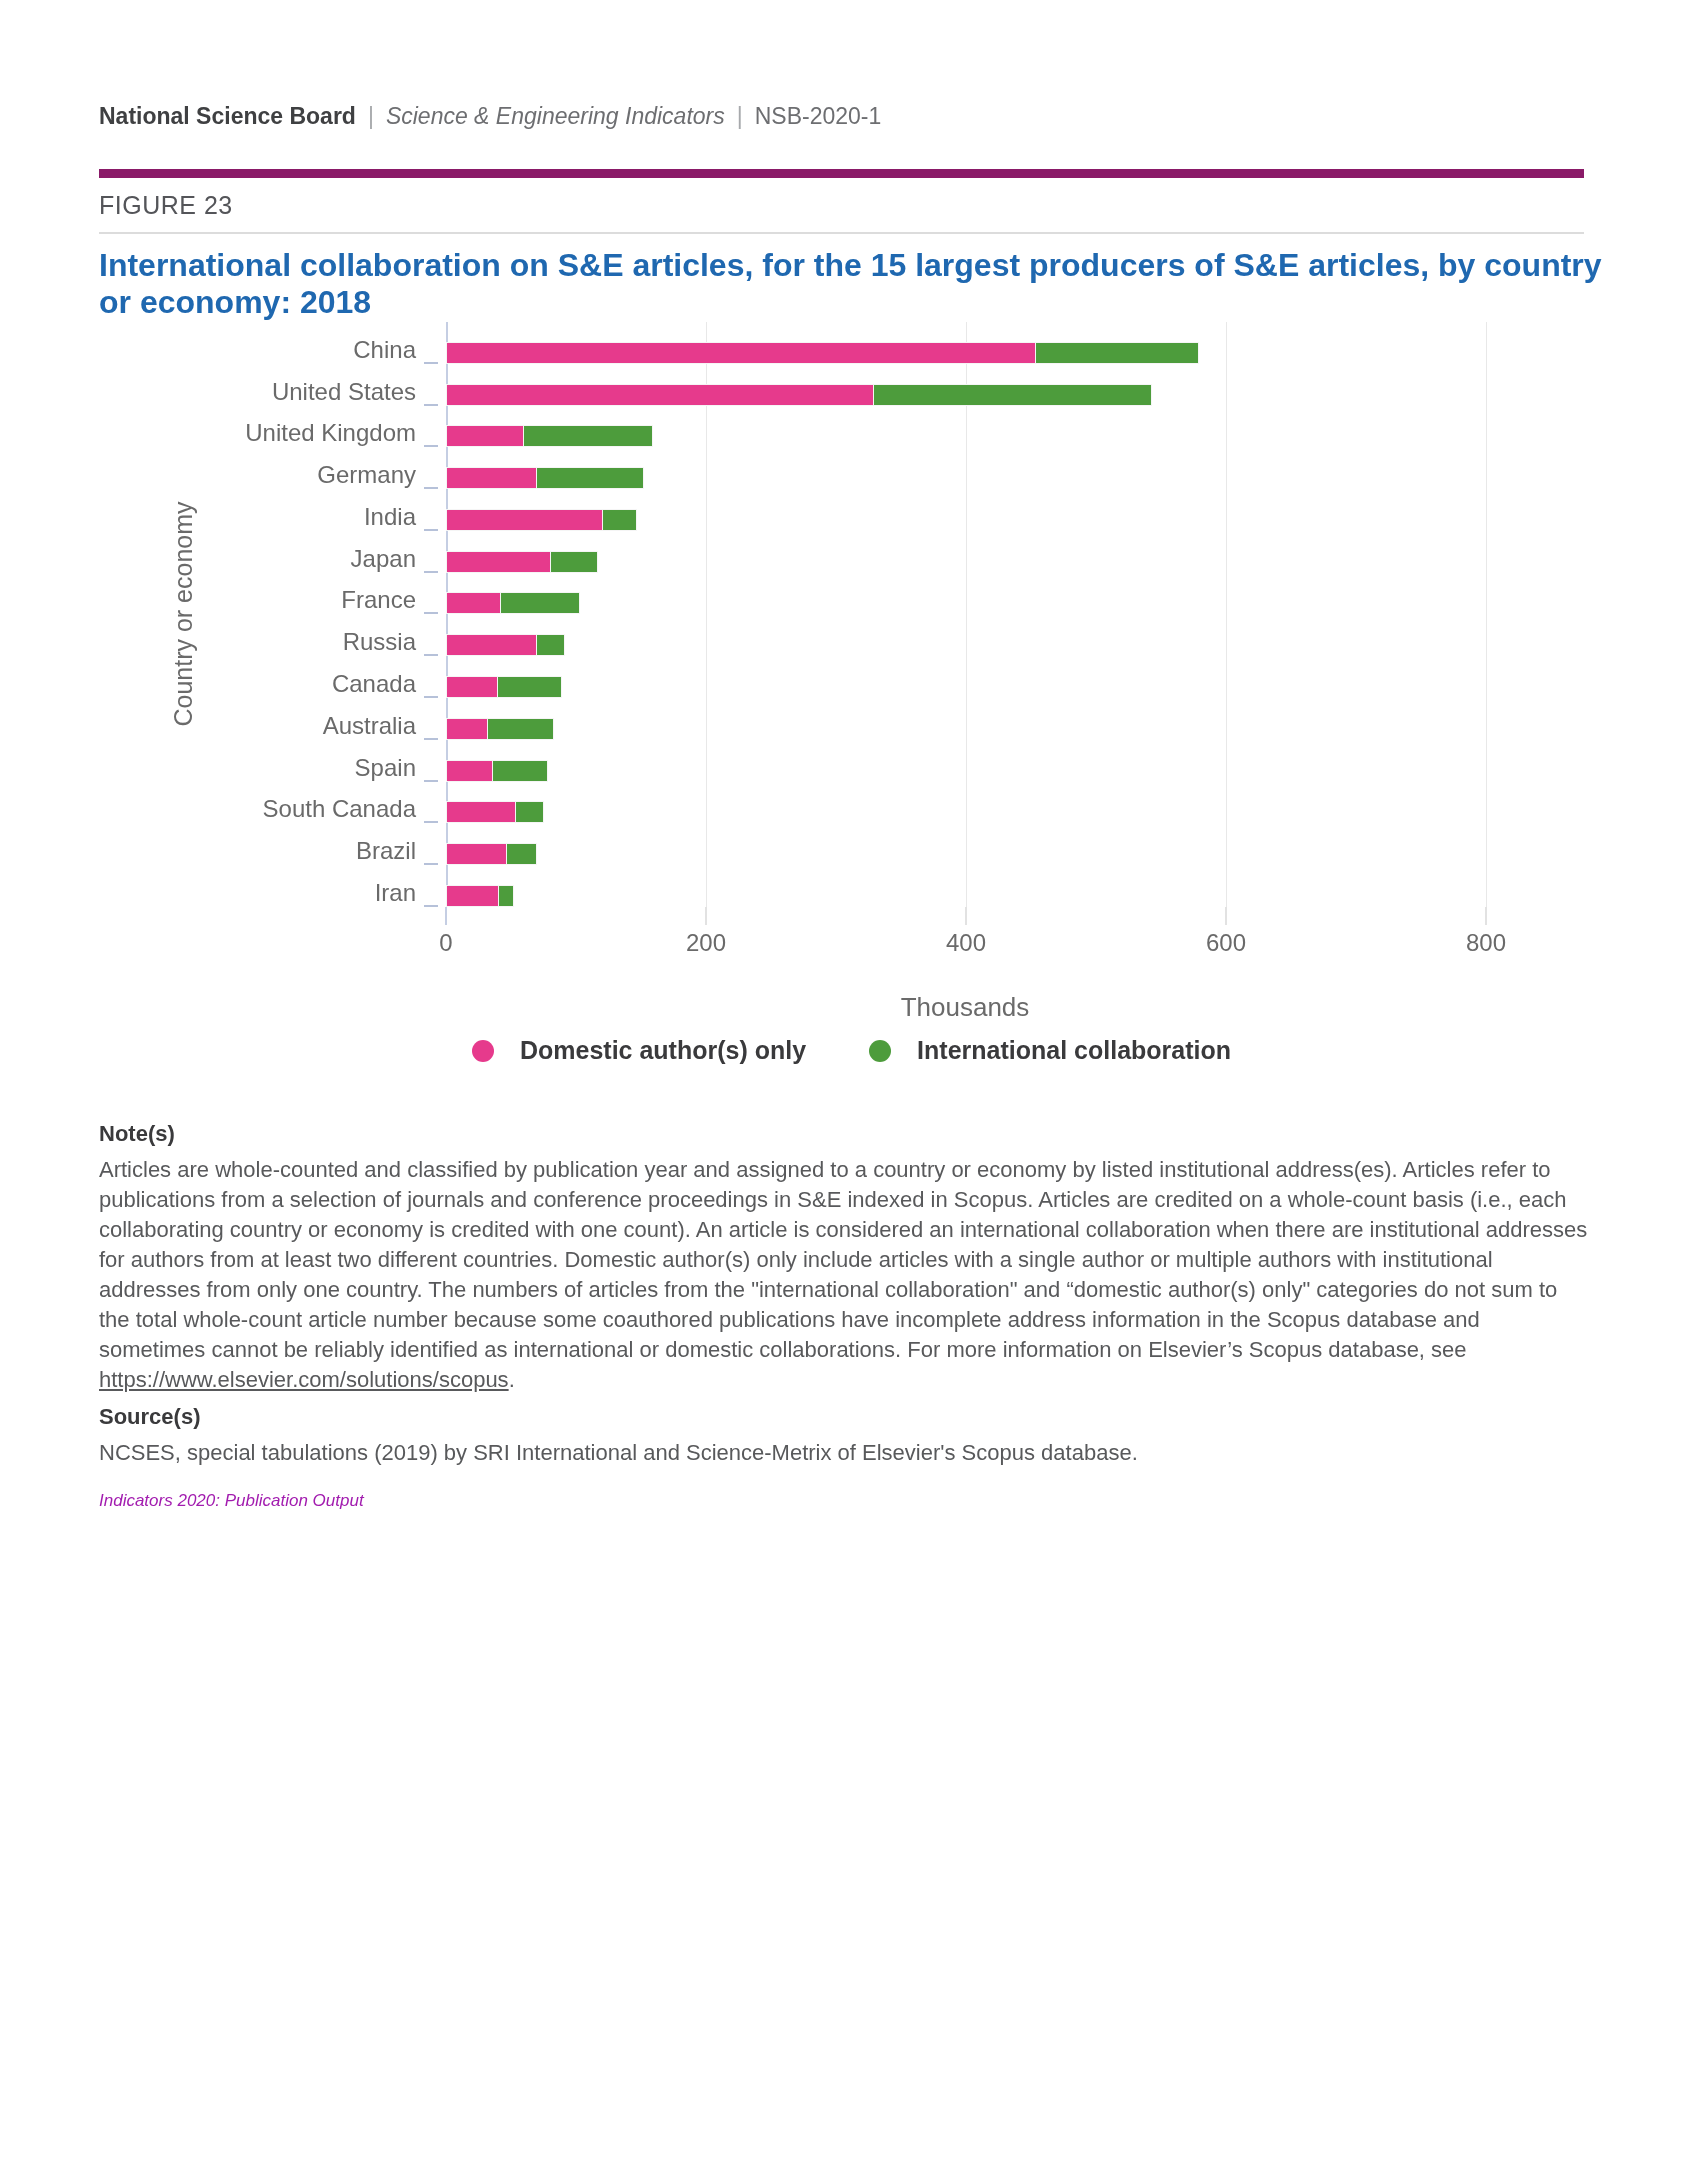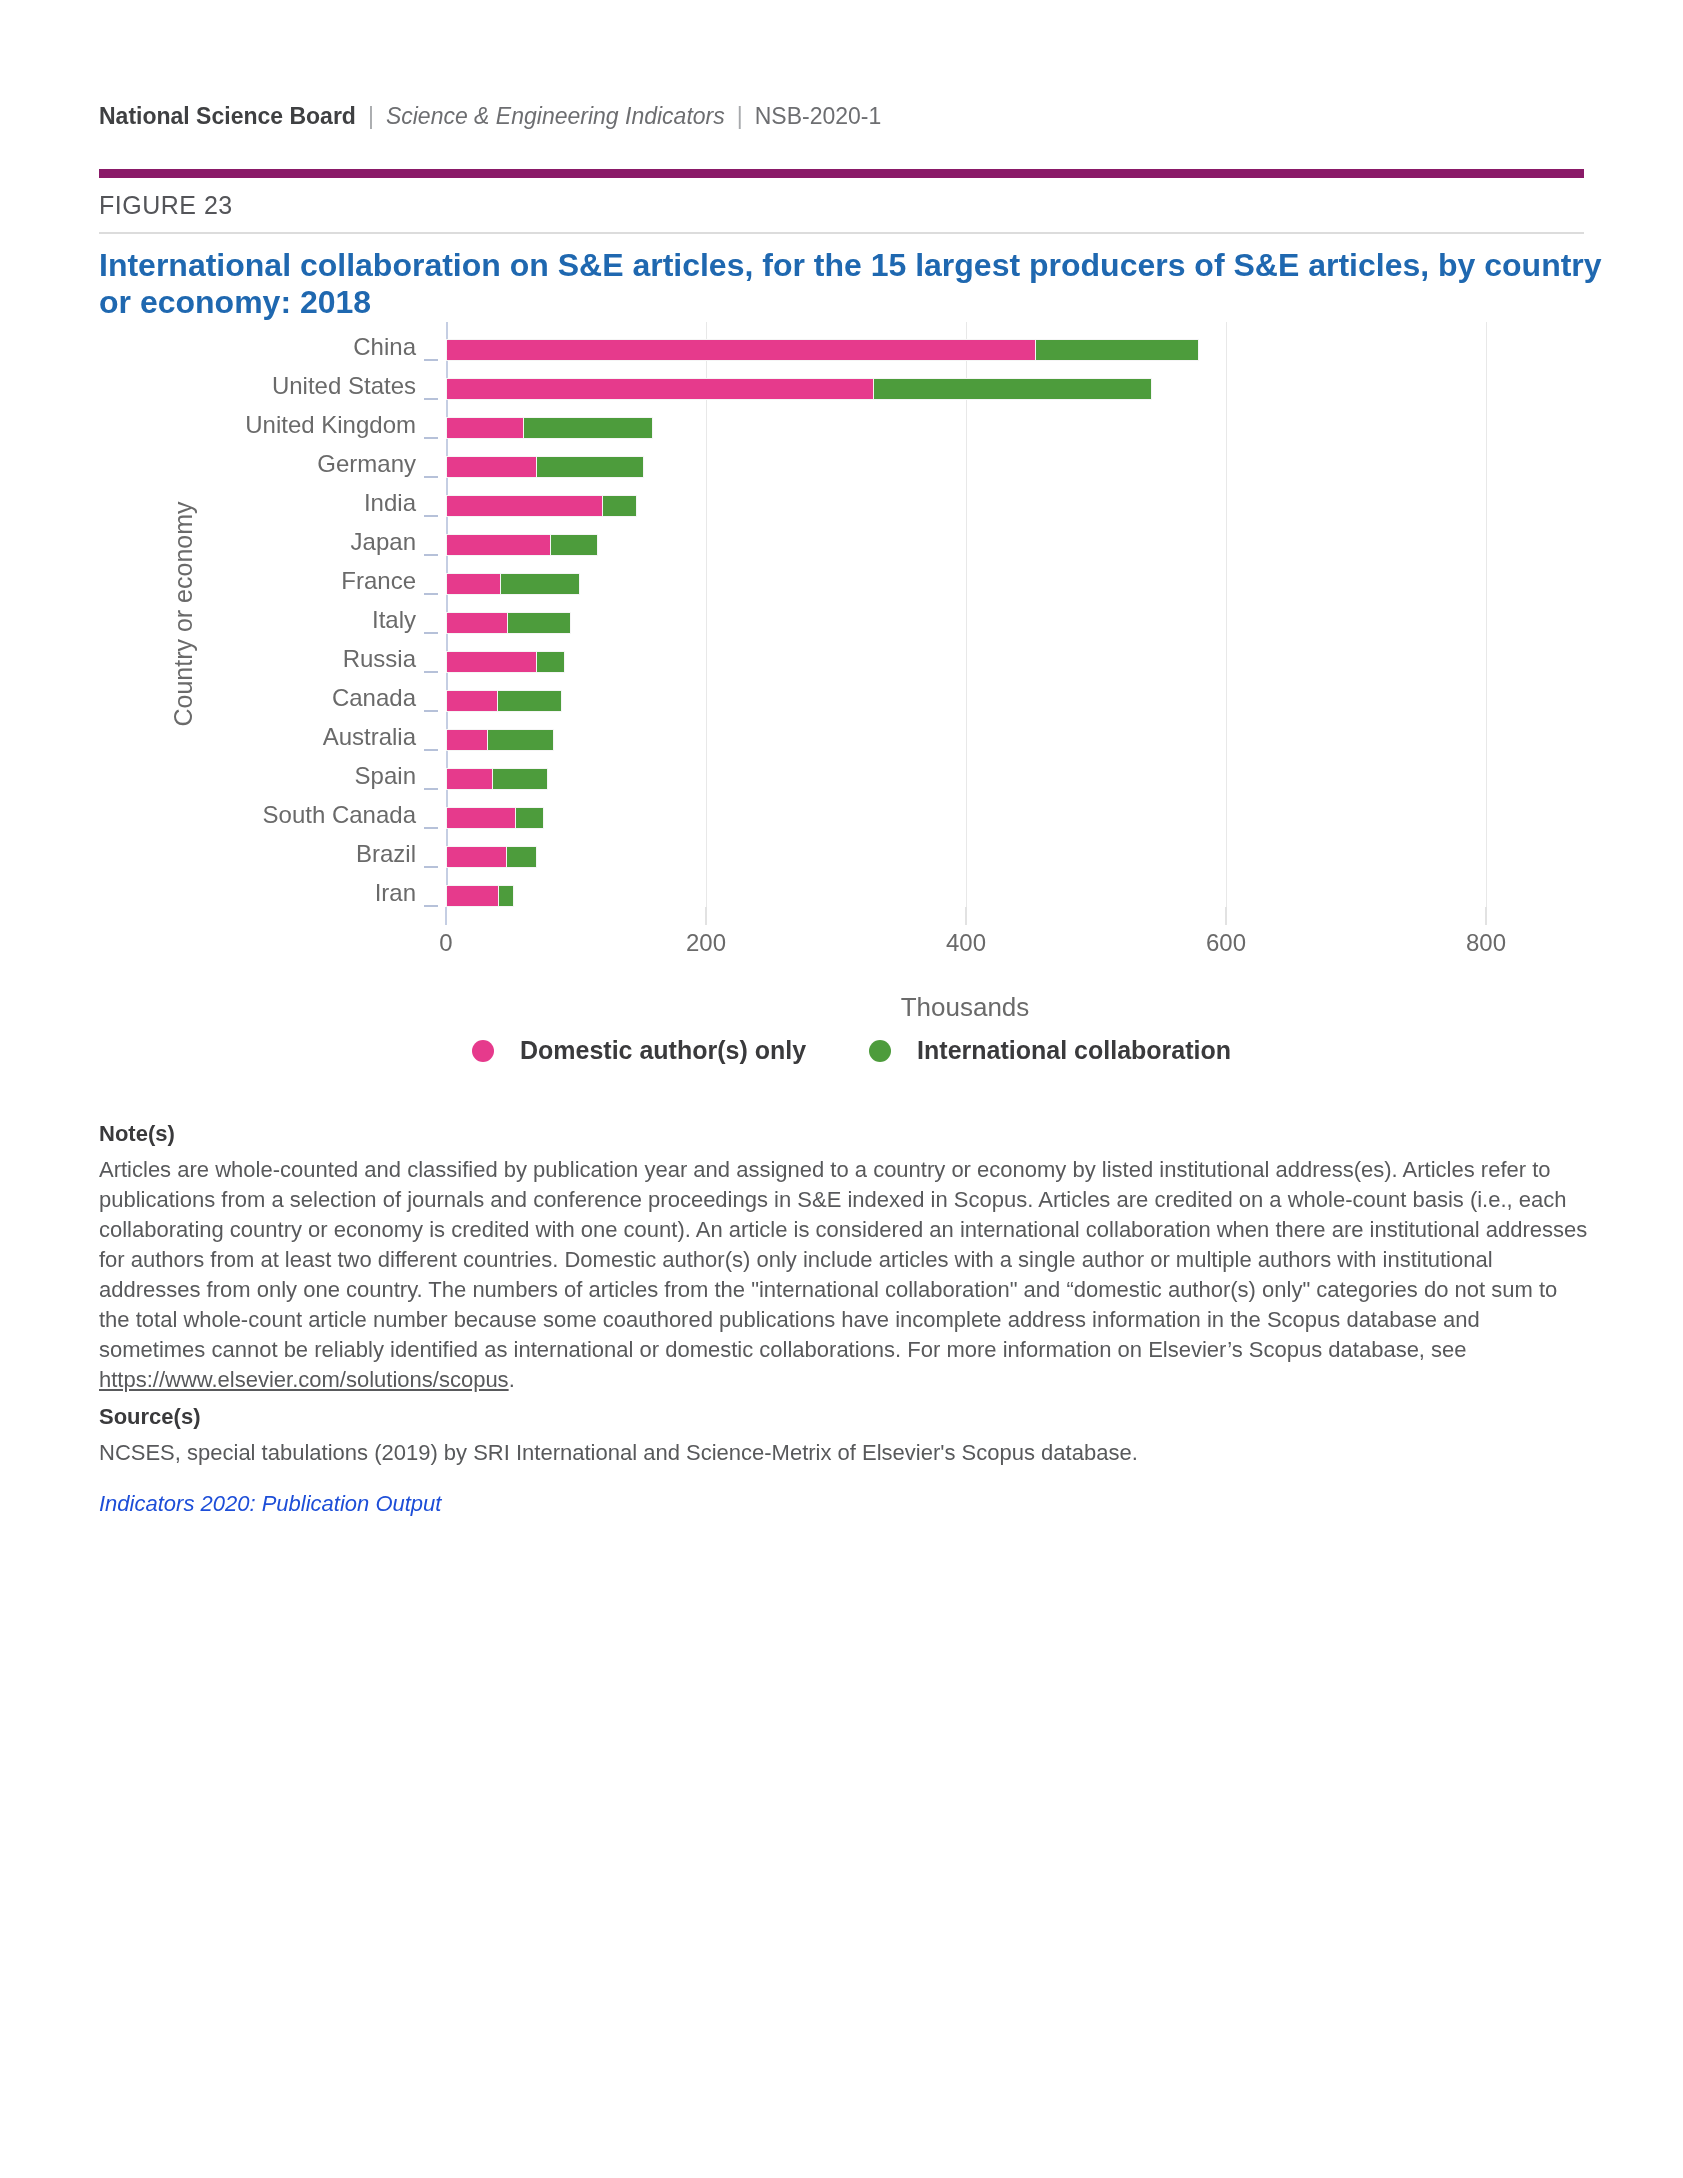--- a/index.html
+++ b/index.html
@@ -41,21 +41,21 @@
   .legend-item{display:flex;align-items:center;gap:26px;cursor:pointer;}
   .legend-dot{width:22px;height:22px;border-radius:50%;}
   .legend-label{font-size:25px;font-weight:bold;color:#3A3A3C;}
 
   
   .h-note{position:absolute;left:99px;top:1121px;font-size:22px;font-weight:bold;color:#3A3A3C;}
   .note-body{position:absolute;left:99px;top:1155px;width:1493px;font-size:22px;line-height:30px;color:#58595B;}
   .note-body a, .note-link{color:#58595B;text-decoration:underline;}
   .h-src{position:absolute;left:99px;top:1404px;font-size:22px;font-weight:bold;color:#3A3A3C;}
   .src-body{position:absolute;left:99px;top:1438px;width:1493px;font-size:22px;line-height:30px;color:#58595B;}
-  .footer-line{position:absolute;left:99px;top:1491px;font-size:22px;font-style:italic;color:#1d4ed8;}
+  .footer-line{position:absolute;left:99px;top:1491px;font-size:17px;font-style:italic;color:#a21caf;}
 </style>
 </head>
 <body>
 
 <div class="page">
 
   <div class="hdr">
     <span class="brand">National Science Board</span><span class="sep">|</span><span class="pub">Science &amp; Engineering Indicators</span><span class="sep">|</span><span>NSB-2020-1</span>
   </div>
 
@@ -123,28 +123,20 @@
       </div>
       <div class="bar-row">
         <div class="cat-label">France</div>
         <div class="tick-dash"></div>
         <div class="bar-track">
           <div class="seg" title="France — Domestic author(s) only: 42 thousand" style="width: 5.06024%; background: rgb(230, 58, 140);"></div>
           <div class="seg" title="France — International collaboration: 62 thousand" style="width: 7.46988%; background: rgb(77, 156, 60);"></div>
         </div>
       </div>
       <div class="bar-row">
-        <div class="cat-label">Italy</div>
-        <div class="tick-dash"></div>
-        <div class="bar-track">
-          <div class="seg" title="Italy — Domestic author(s) only: 48 thousand" style="width: 5.78313%; background: rgb(230, 58, 140);"></div>
-          <div class="seg" title="Italy — International collaboration: 49 thousand" style="width: 5.90361%; background: rgb(77, 156, 60);"></div>
-        </div>
-      </div>
-      <div class="bar-row">
         <div class="cat-label">Russia</div>
         <div class="tick-dash"></div>
         <div class="bar-track">
           <div class="seg" title="Russia — Domestic author(s) only: 70 thousand" style="width: 8.43373%; background: rgb(230, 58, 140);"></div>
           <div class="seg" title="Russia — International collaboration: 22 thousand" style="width: 2.6506%; background: rgb(77, 156, 60);"></div>
         </div>
       </div>
       <div class="bar-row">
         <div class="cat-label">Canada</div>
         <div class="tick-dash"></div>

